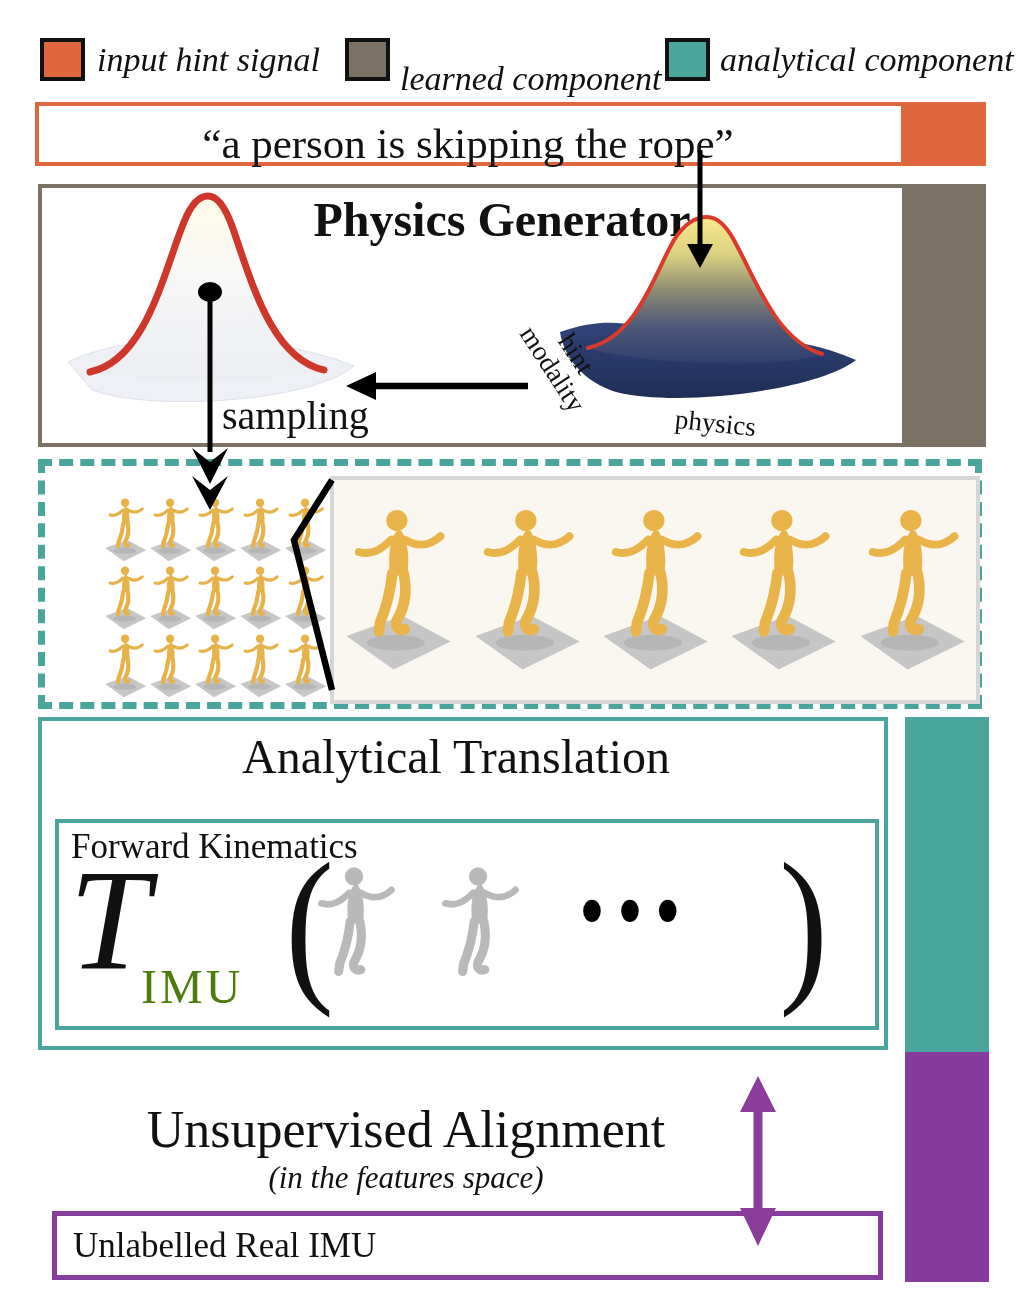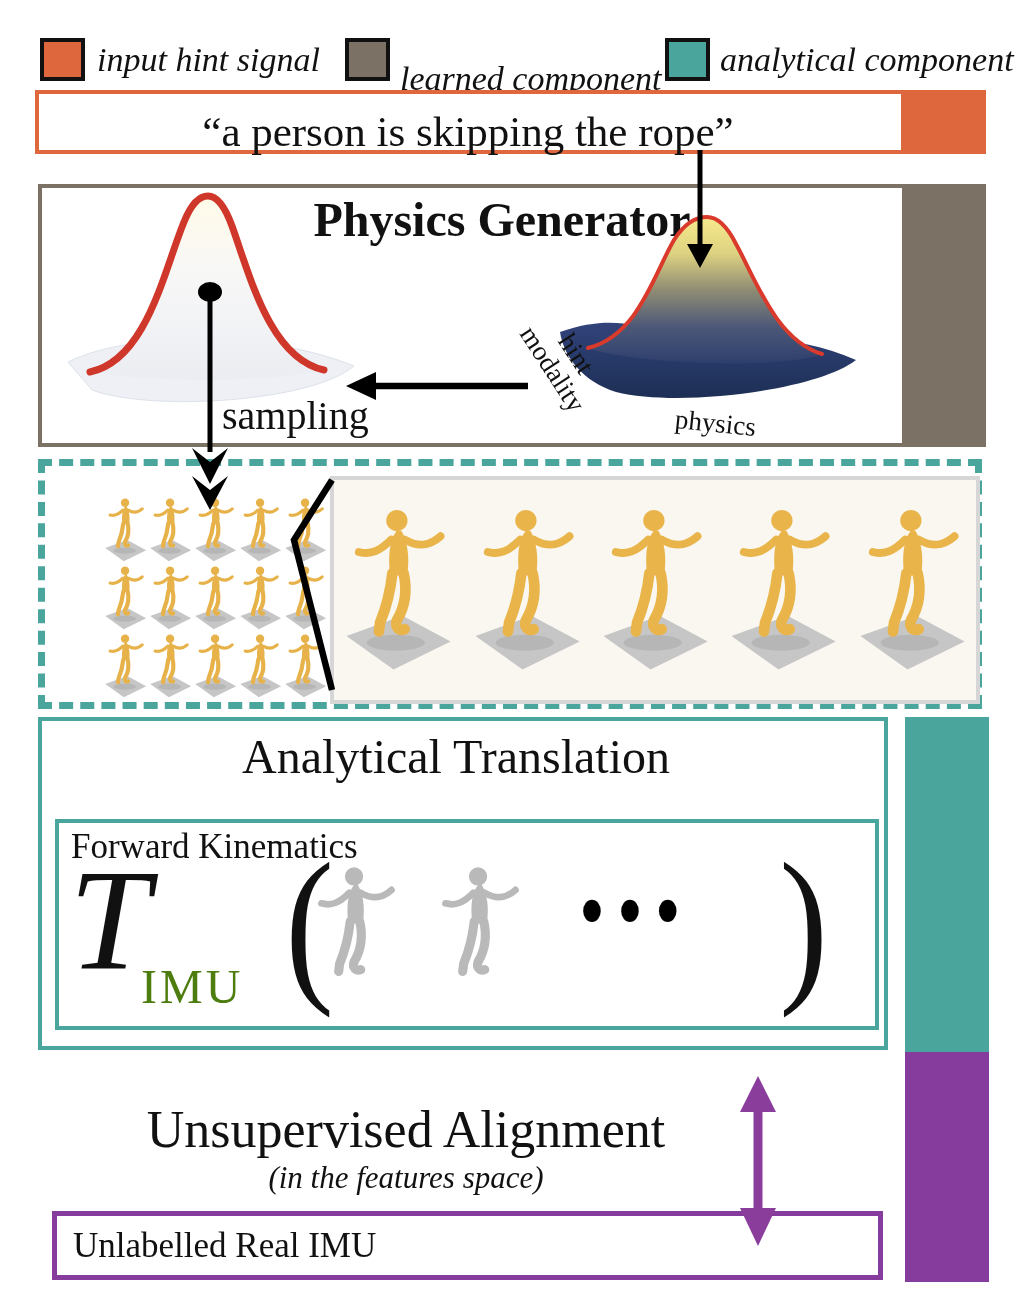--- a/index.html
+++ b/index.html
@@ -7,21 +7,21 @@
          font-family:"Liberation Serif", serif;}
   .abs{position:absolute;}
   
   .legend-swatch{position:absolute;top:38px;width:45px;height:43px;border:4px solid #111;box-sizing:border-box;}
   .sw-orange{left:40px;background:var(--orange);}
   .sw-brown{left:345px;background:var(--brown);}
   .sw-teal{left:665px;background:var(--teal);}
   .legend-label{position:absolute;top:38px;height:43px;line-height:43px;font-style:italic;font-size:34px;color:#111;white-space:nowrap;}
   .ll-1{left:97px;} .ll-2{left:400px;margin-top:19px;} .ll-3{left:720px;}
   
-  .hint-box{left:35px;top:90px;width:951px;height:64px;border:4px solid var(--orange);box-sizing:border-box;background:#fff;}
+  .hint-box{left:35px;top:102px;width:951px;height:64px;border:4px solid var(--orange);box-sizing:border-box;background:#fff;}
   .hint-text{position:absolute;left:0;right:85px;top:0;bottom:0;text-align:center;line-height:76px;font-size:43px;color:#111;}
   .tab{position:absolute;right:0;top:0;bottom:0;}
   .tab-orange{width:81px;background:var(--orange);}
   
   .physics-box{left:38px;top:184px;width:948px;height:263px;border:4px solid var(--brown);box-sizing:border-box;background:#fff;}
   .tab-brown{width:80px;background:var(--brown);}
   .pg-title{position:absolute;left:225px;top:4px;width:470px;text-align:center;font-size:48px;color:#111;font-weight:bold;}
   .bell-left{position:absolute;left:20px;top:-8px;}
   .bell-right{position:absolute;left:508px;top:24px;}
   .sampling-label{position:absolute;left:180px;top:204px;font-size:40px;color:#111;}

